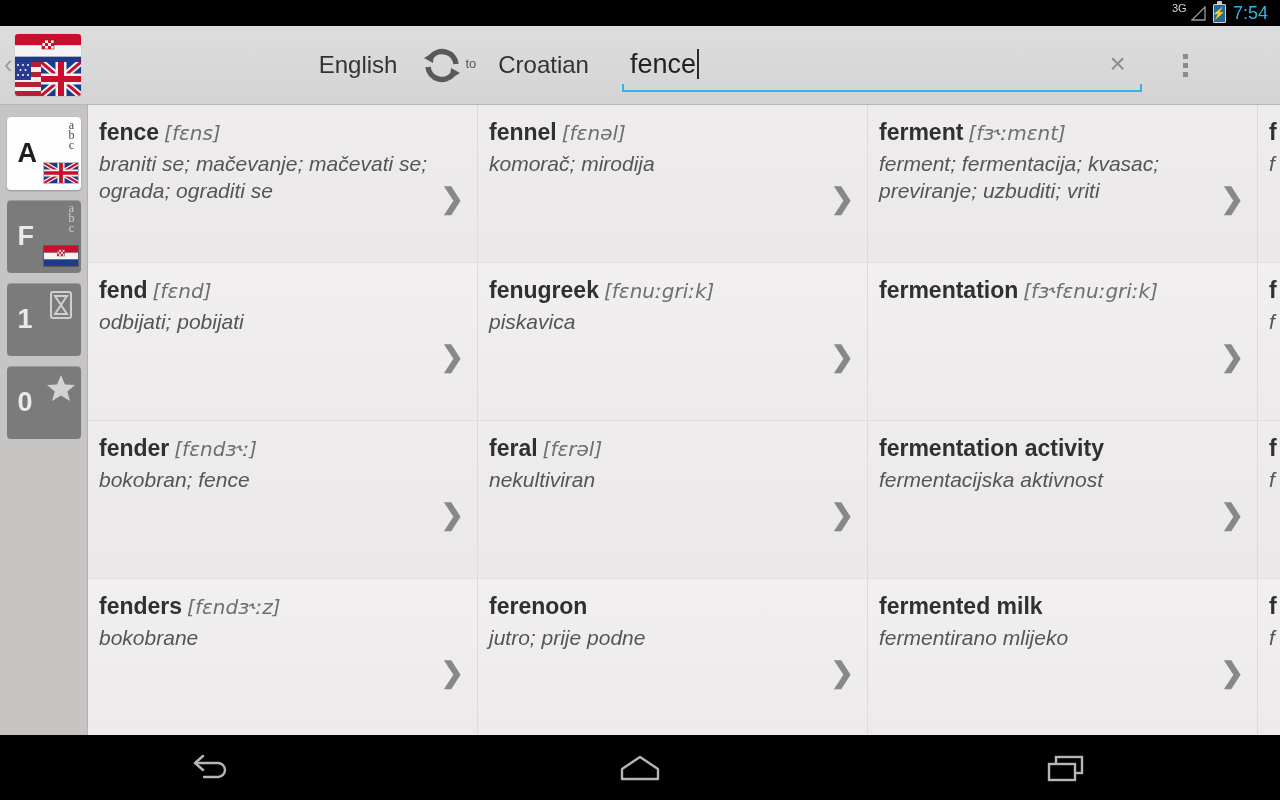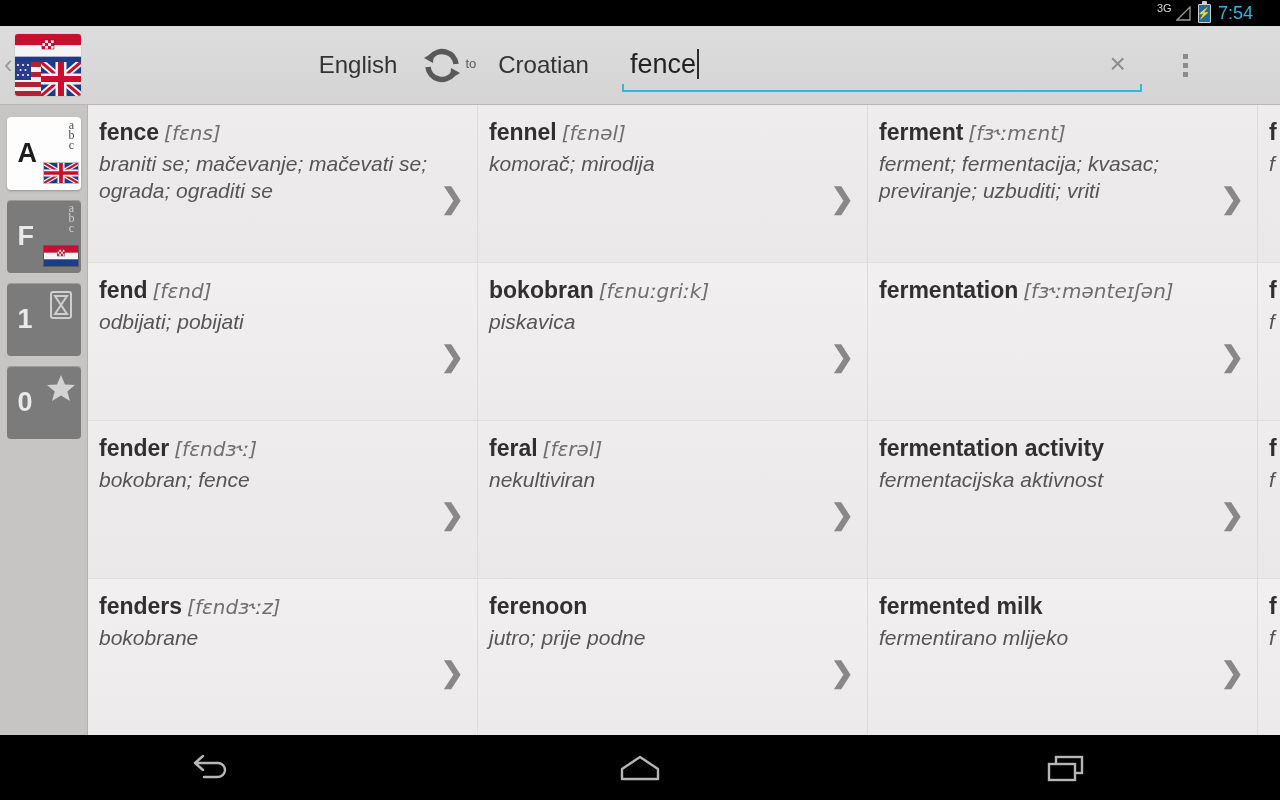--- a/index.html
+++ b/index.html
@@ -9,21 +9,21 @@
     font-family:"Liberation Sans", sans-serif;
     overflow:hidden;
   }
   #screen { position:relative; width:1280px; height:800px; }
 
   
   .statusbar {
     position:absolute; top:0; left:0; width:1280px; height:26px;
     background:#000; color:#fff;
     display:flex; align-items:center; justify-content:flex-end;
-    padding-right:27px; gap:7px;
+    padding-right:12px; gap:7px;
   }
   .sig-wrap { position:relative; width:34px; height:20px; display:flex; align-items:flex-end; }
   .sig-label { font-size:11px; color:#d8d8d8; position:absolute; left:0; top:-1px; letter-spacing:0; }
   .sig-tri-outline {
     position:absolute; right:0; bottom:2px; width:15px; height:15px;
   }
   .batt {
     position:relative; width:13px; height:19px;
     border:1.5px solid #cfcfcf; border-radius:1px;
     background:#1a6fa0;
@@ -370,21 +370,21 @@
         </div>
       </div>
 
       <div class="col col1">
         <div class="entry">
           <span class="headword">fennel</span><span class="phon">[fɛnəl]</span>
           <span class="trans">komorač; mirodija</span>
           <span class="chev">❯</span>
         </div>
         <div class="entry">
-          <span class="headword">bokobran</span><span class="phon">[fɛnuːgriːk]</span>
+          <span class="headword">fenugreek</span><span class="phon">[fɛnuːgriːk]</span>
           <span class="trans">piskavica</span>
           <span class="chev">❯</span>
         </div>
         <div class="entry">
           <span class="headword">feral</span><span class="phon">[fɛrəl]</span>
           <span class="trans">nekultiviran</span>
           <span class="chev">❯</span>
         </div>
         <div class="entry">
           <span class="headword">ferenoon</span><span class="phon"></span>
@@ -393,21 +393,21 @@
         </div>
       </div>
 
       <div class="col col2">
         <div class="entry">
           <span class="headword">ferment</span><span class="phon">[fɜ˞ːmɛnt]</span>
           <span class="trans">ferment; fermentacija; kvasac; previranje; uzbuditi; vriti</span>
           <span class="chev">❯</span>
         </div>
         <div class="entry">
-          <span class="headword">fermentation</span><span class="phon">[fɜ˞ːmənteɪʃən]</span>
+          <span class="headword">fermentation</span><span class="phon">[fɜ˞fɛnuːgriːk]</span>
           <span class="chev">❯</span>
         </div>
         <div class="entry">
           <span class="headword">fermentation activity</span><span class="phon"></span>
           <span class="trans">fermentacijska aktivnost</span>
           <span class="chev">❯</span>
         </div>
         <div class="entry">
           <span class="headword">fermented milk</span><span class="phon"></span>
           <span class="trans">fermentirano mlijeko</span>

